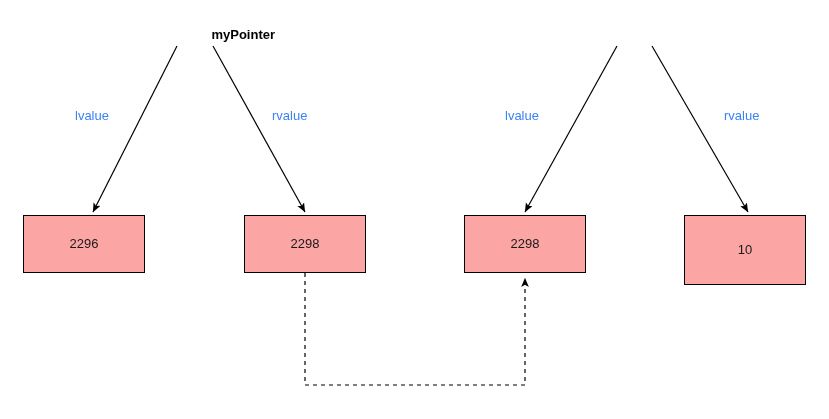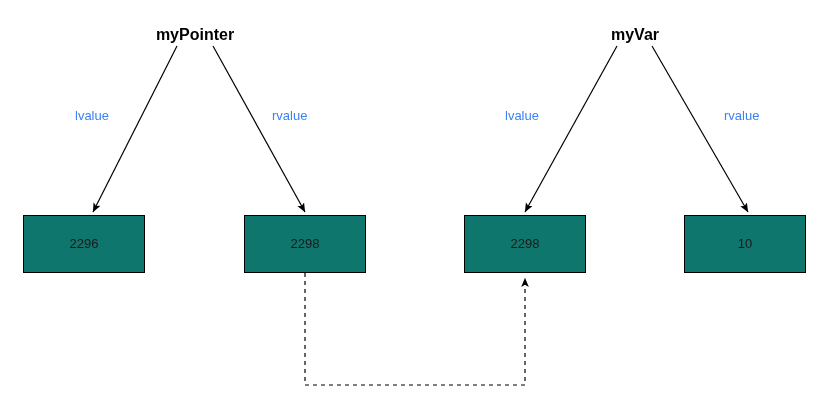--- a/index.html
+++ b/index.html
@@ -22,39 +22,39 @@
   #edges {
     position: absolute;
     left: 0;
     top: 0;
     width: 829px;
     height: 419px;
     pointer-events: none;
   }
   .var-title {
     position: absolute;
-    font-size: 16px;
+    font-size: 13px;
     font-weight: bold;
     color: #000000;
     white-space: nowrap;
-    text-align: center;
+    text-align: right;
     line-height: 16px;
   }
   .edge-label {
     position: absolute;
     font-size: 13px;
     font-weight: normal;
     color: #3b82f6;
     white-space: nowrap;
     line-height: 16px;
   }
   .mem-box {
     position: absolute;
     box-sizing: border-box;
-    background: #0f766e;
+    background: #fca5a5;
     border: 1px solid #000000;
     display: flex;
     align-items: center;
     justify-content: center;
   }
   .mem-box-value {
     font-size: 13px;
     color: #1a1a1a;
     line-height: 16px;
   }
@@ -80,21 +80,20 @@
 
     <line x1="617" y1="46" x2="525" y2="212" stroke="#000000" stroke-width="1.2" marker-end="url(#arrowhead)"></line>
 
     <line x1="652" y1="46" x2="748" y2="212" stroke="#000000" stroke-width="1.2" marker-end="url(#arrowhead)"></line>
 
     <path d="M305,273 L305,385 L525,385 L525,278" fill="none" stroke="#000000" stroke-width="1.2" stroke-dasharray="4,4" marker-end="url(#arrowhead-dashed)"></path>
   </svg>
 
   <div class="var-title" style="left:115px; top:27px; width:160px;">myPointer</div>
 
-  <div class="var-title" style="left:555px; top:27px; width:160px;">myVar</div>
 
   <div class="edge-label" style="left:75px; top:108px;">lvalue</div>
 
   <div class="edge-label" style="left:272px; top:108px;">rvalue</div>
 
   <div class="edge-label" style="left:505px; top:108px;">lvalue</div>
 
   <div class="edge-label" style="left:724px; top:108px;">rvalue</div>
 
   <div class="mem-box" style="left:23px; top:215px; width:122px; height:58px;">
@@ -102,17 +101,17 @@
   </div>
 
   <div class="mem-box" style="left:244px; top:215px; width:122px; height:58px;">
     <span class="mem-box-value">2298</span>
   </div>
 
   <div class="mem-box" style="left:464px; top:215px; width:122px; height:58px;">
     <span class="mem-box-value">2298</span>
   </div>
 
-  <div class="mem-box" style="left:684px; top:215px; width:122px; height:58px;">
+  <div class="mem-box" style="left:684px; top:215px; width:122px; height:70px;">
     <span class="mem-box-value">10</span>
   </div>
 
 </div>
 
 </body></html>

